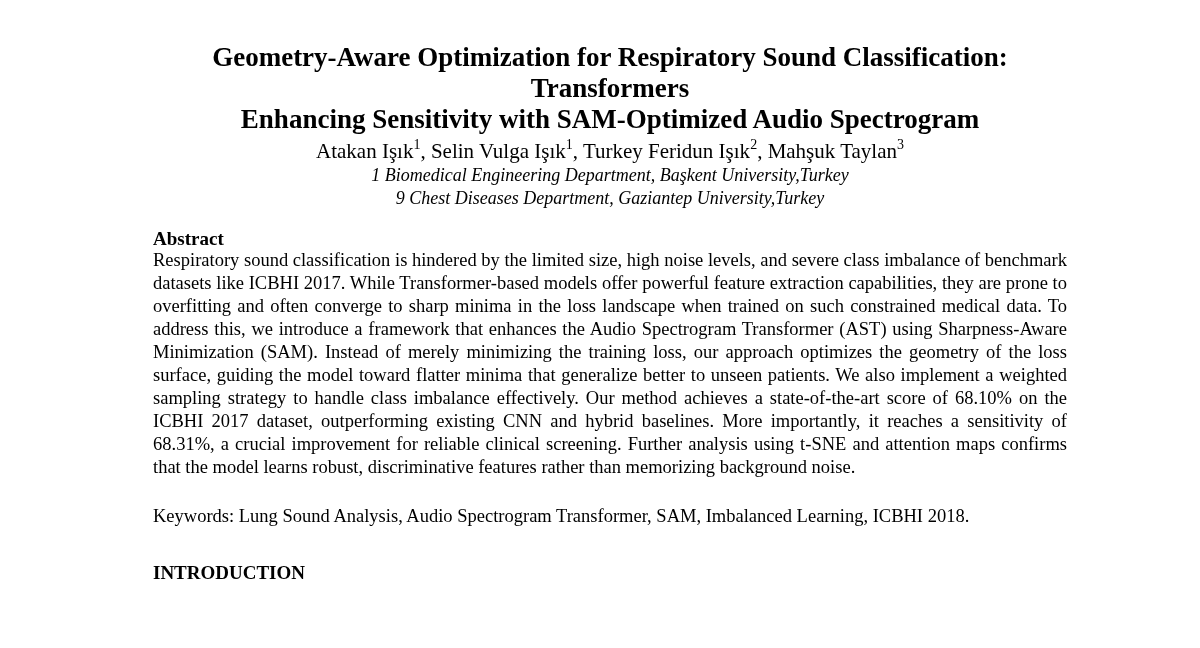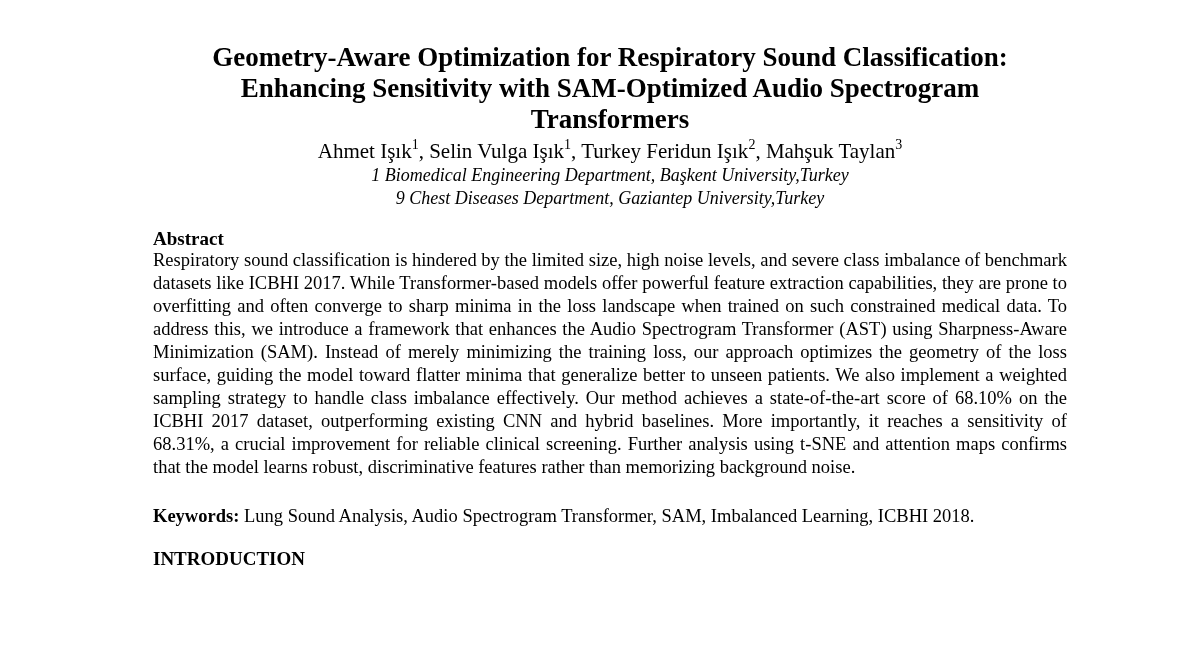--- a/index.html
+++ b/index.html
@@ -56,42 +56,42 @@
     font-size: 18.5px;
     line-height: 23px;
     text-align: justify;
   }
   .keywords {
     margin-top: 26px;
     font-size: 18.5px;
     line-height: 23px;
     text-align: left;
   }
-  .kw-label { font-weight: bold; }
+  .kw-label { font-weight: normal; }
   .section-heading {
-    margin-top: 20px;
+    margin-top: 34px;
     font-size: 19px;
     font-weight: bold;
     line-height: 22px;
     text-align: left;
   }
 </style>
 </head>
 <body>
 
 <div class="page">
   <div class="content">
 
     <h1 class="title">
       <span class="title-line">Geometry-Aware Optimization for Respiratory Sound Classification:</span>
+      <span class="title-line">Transformers</span>
       <span class="title-line">Enhancing Sensitivity with SAM-Optimized Audio Spectrogram</span>
-      <span class="title-line">Transformers</span>
     </h1>
 
-    <div class="authors"><span>Ahmet Işık</span><sup>1</sup><span>, </span><span>Selin Vulga Işık</span><sup>1</sup><span>, </span><span>Turkey Feridun Işık</span><sup>2</sup><span>, </span><span>Mahşuk Taylan</span><sup>3</sup></div>
+    <div class="authors"><span>Atakan Işık</span><sup>1</sup><span>, </span><span>Selin Vulga Işık</span><sup>1</sup><span>, </span><span>Turkey Feridun Işık</span><sup>2</sup><span>, </span><span>Mahşuk Taylan</span><sup>3</sup></div>
 
     <div class="affiliations">
       <div class="affil">1 Biomedical Engineering Department, Başkent University,Turkey</div>
       <div class="affil">9 Chest Diseases Department, Gaziantep University,Turkey</div>
     </div>
 
     <h2 class="abstract-heading">Abstract</h2>
 
     <p class="abstract-body">Respiratory sound classification is hindered by the limited size, high noise levels, and severe class imbalance of benchmark datasets like ICBHI 2017. While Transformer-based models offer powerful feature extraction capabilities, they are prone to overfitting and often converge to sharp minima in the loss landscape when trained on such constrained medical data. To address this, we introduce a framework that enhances the Audio Spectrogram Transformer (AST) using Sharpness-Aware Minimization (SAM). Instead of merely minimizing the training loss, our approach optimizes the geometry of the loss surface, guiding the model toward flatter minima that generalize better to unseen patients. We also implement a weighted sampling strategy to handle class imbalance effectively. Our method achieves a state-of-the-art score of 68.10% on the ICBHI 2017 dataset, outperforming existing CNN and hybrid baselines. More importantly, it reaches a sensitivity of 68.31%, a crucial improvement for reliable clinical screening. Further analysis using t-SNE and attention maps confirms that the model learns robust, discriminative features rather than memorizing background noise.</p>
 

